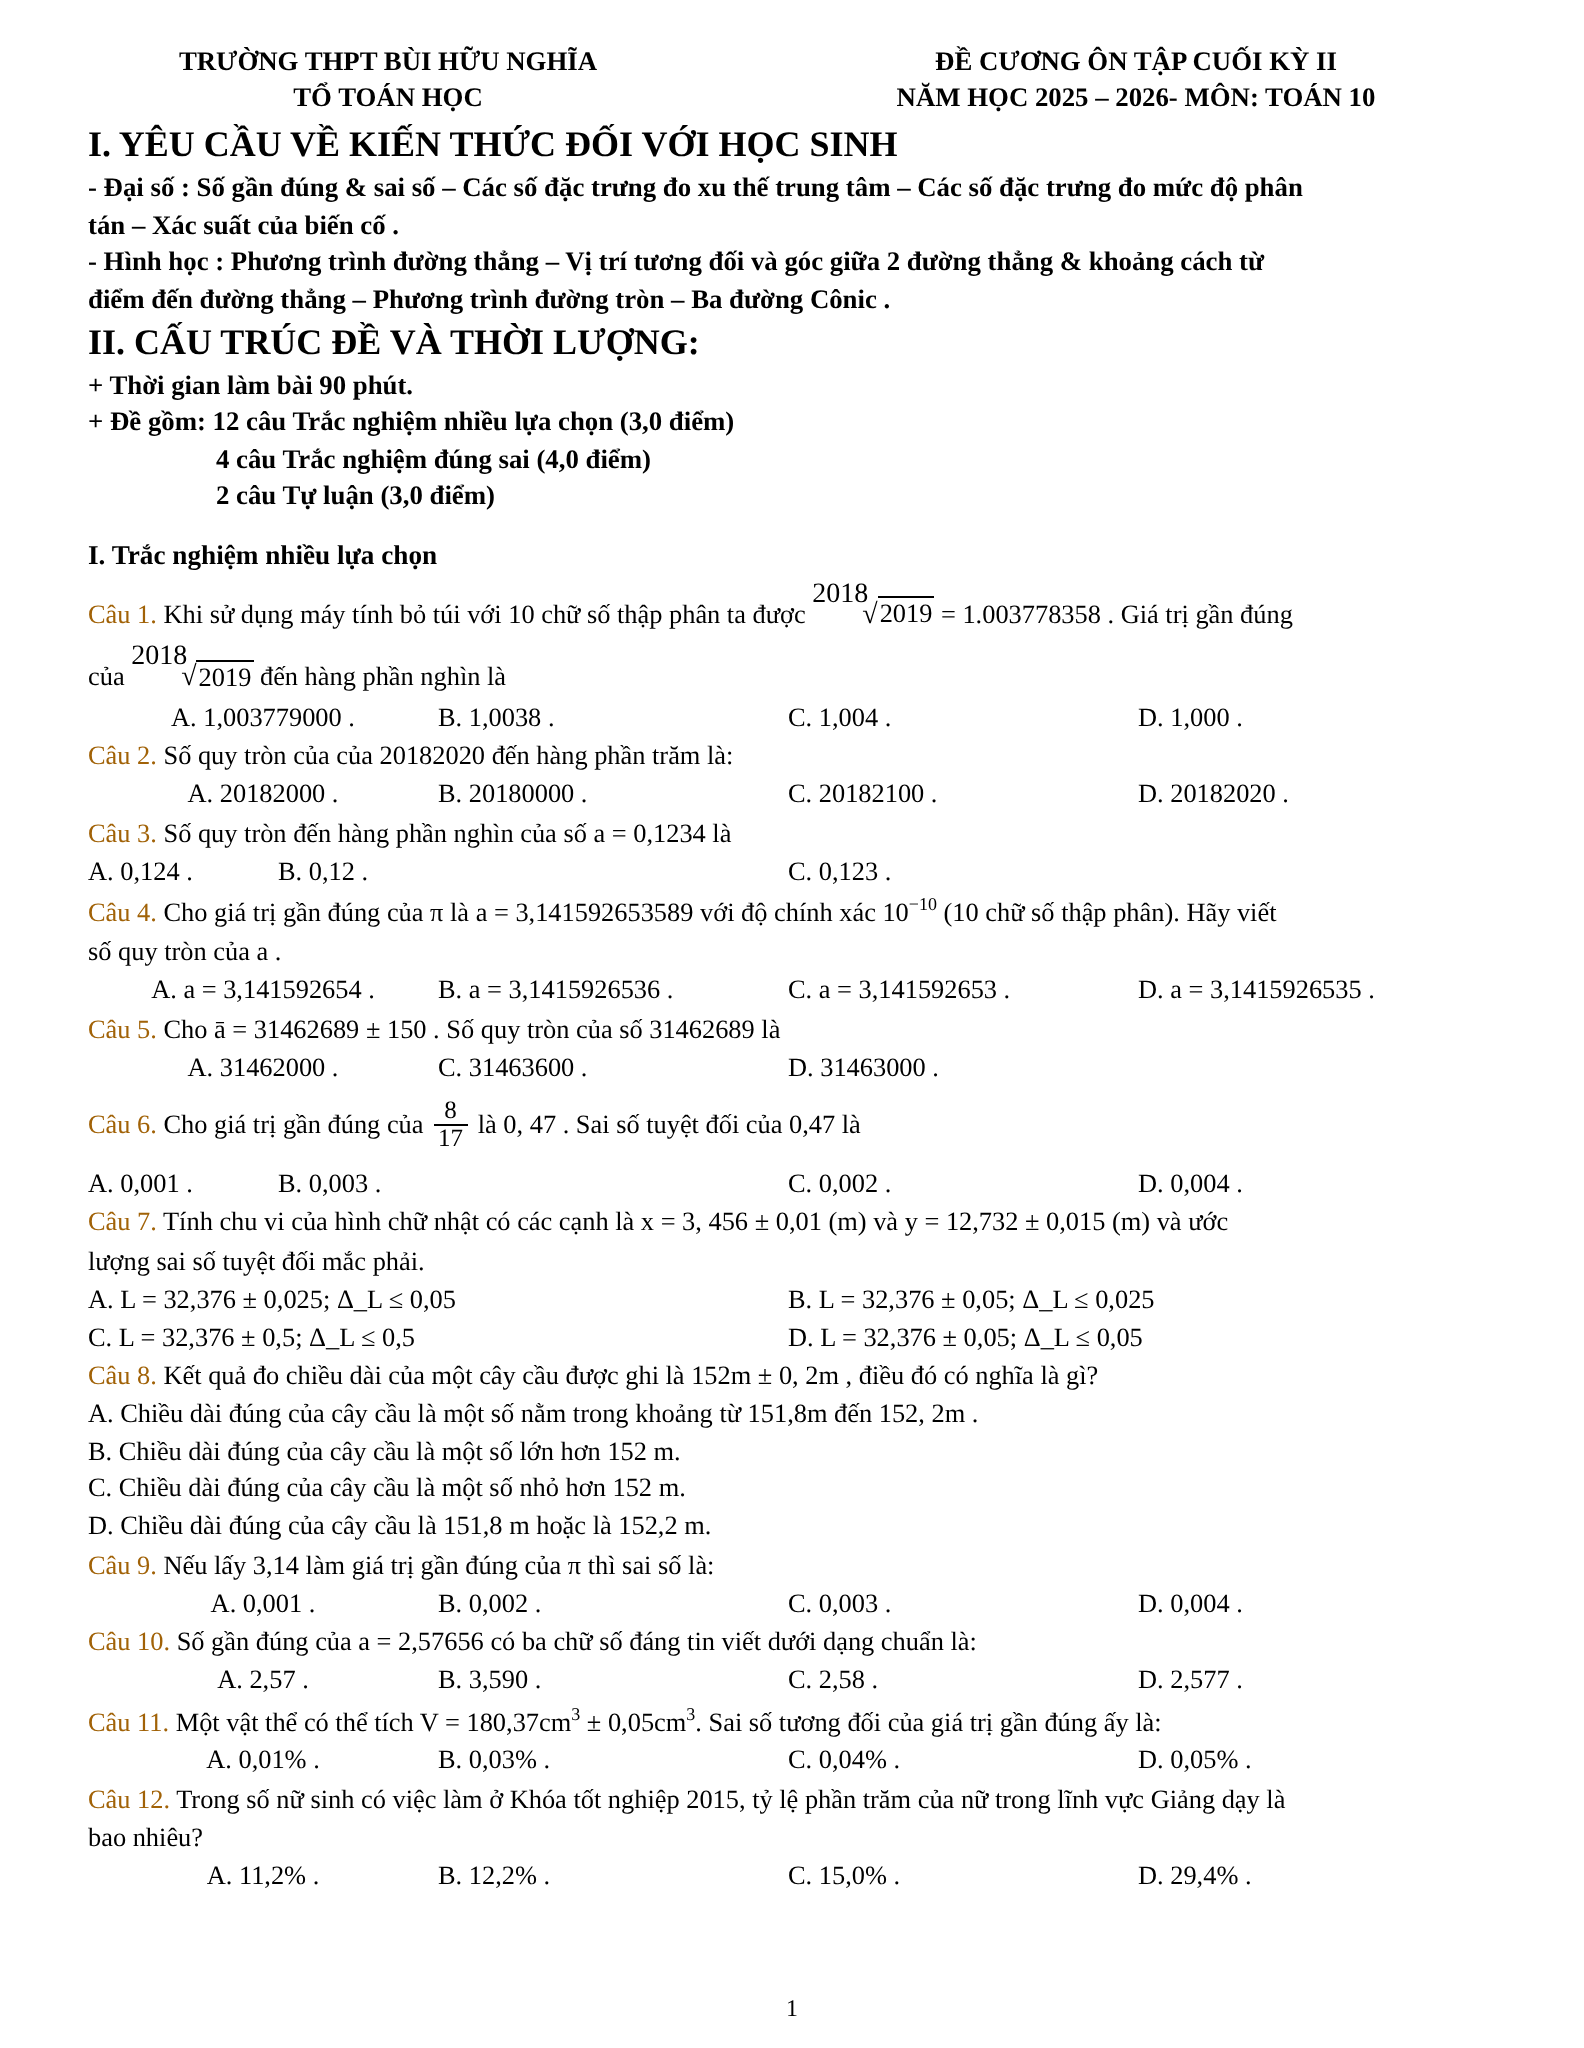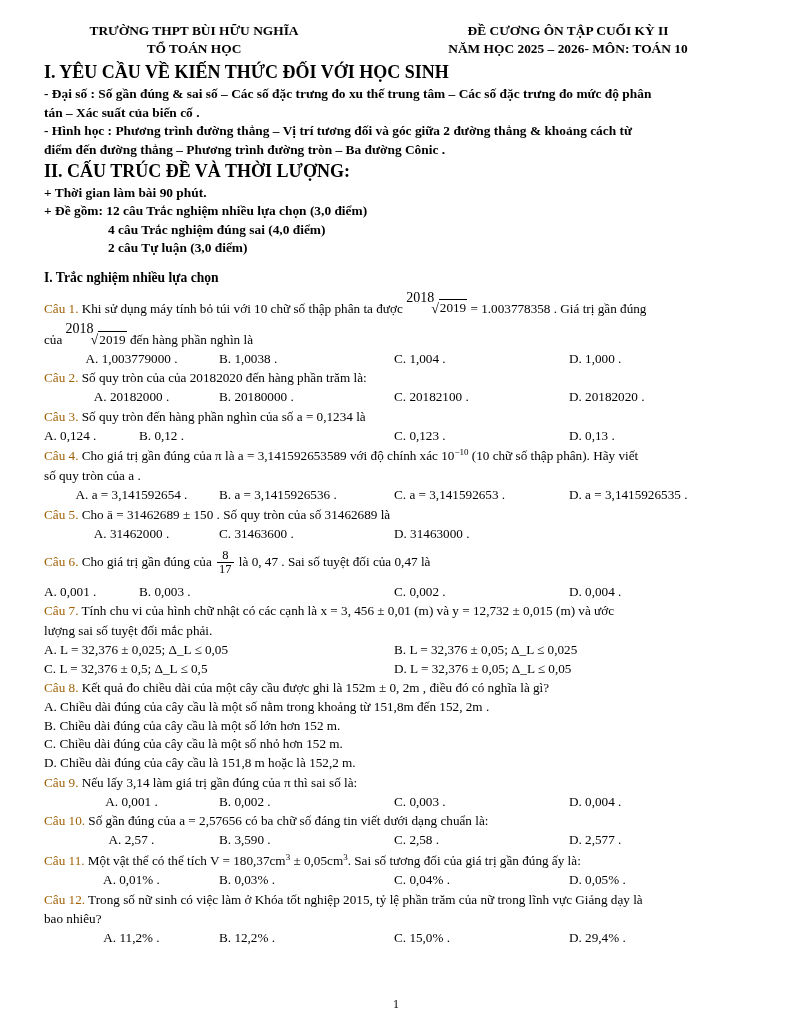--- a/index.html
+++ b/index.html
@@ -187,21 +187,20 @@
   </div>
 
   <div class="q">
     <span class="q-label">Câu 3.</span>
     <span class="q-text">Số quy tròn đến hàng phần nghìn của số  a = 0,1234 là</span>
   </div>
   <div class="opts tight">
     <div class="opt">A. 0,124 .</div>
     <div class="opt">B. 0,12 .</div>
     <div class="opt">C. 0,123 .</div>
-    <div class="opt">D. 0,13 .</div>
   </div>
 
   <div class="q">
     <span class="q-label">Câu 4.</span>
     <span class="q-text">Cho giá trị gần đúng của  π là  a = 3,141592653589 với độ chính xác 10</span><sup>−10</sup>
     <span class="q-text">(10 chữ số thập phân). Hãy viết</span>
   </div>
   <div class="q">số quy tròn của  a .</div>
   <div class="opts c4">
     <div class="opt">A. a = 3,141592654 .</div>

